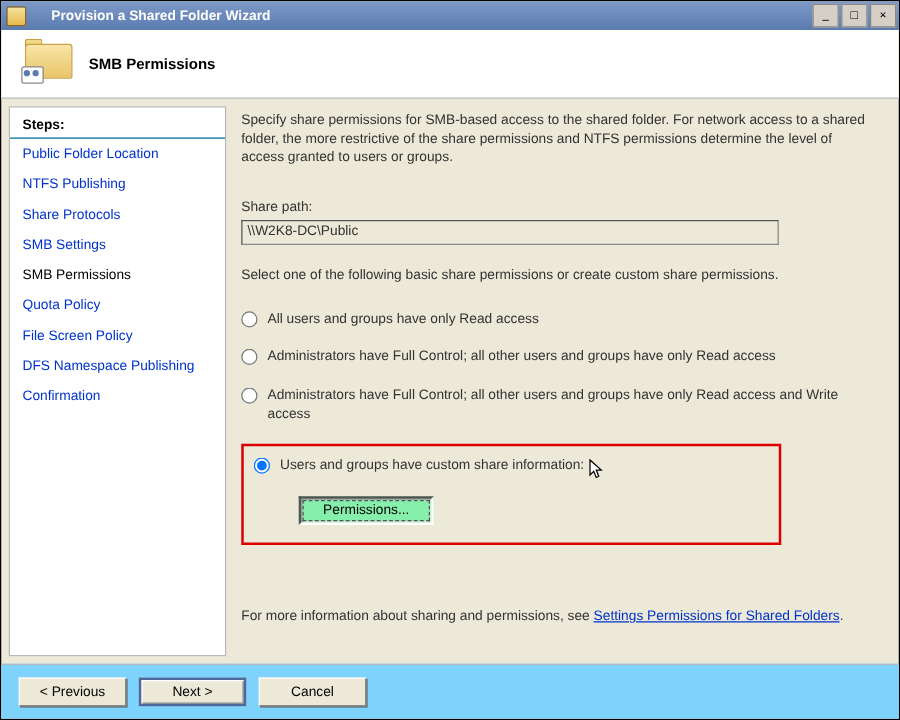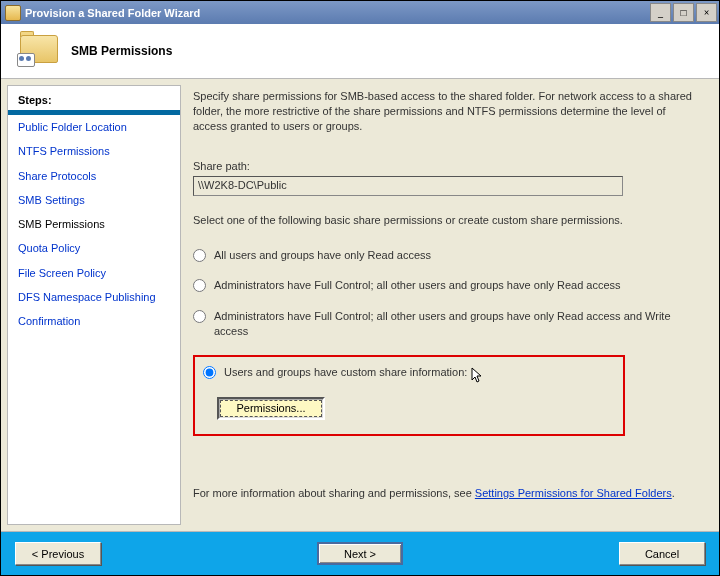--- a/index.html
+++ b/index.html
@@ -1,47 +1,47 @@
 <!DOCTYPE html>
 <html><head>
 <meta charset="utf-8">
 <style>
 * { box-sizing: border-box; margin: 0; padding: 0; }
 body { font-family: Tahoma, sans-serif; font-size: 11px; background: #fff; }
 .window { width: 720px; height: 576px; border: 1px solid #000; background: #ece9d8; display: flex; flex-direction: column; }
 .titlebar { height: 23px; background: linear-gradient(#7d99c6, #5b7bb0); display: flex; align-items: center; padding: 0 2px 0 4px; color: #fff; font-weight: bold; font-size: 11px; }
 .titlebar-icon { width: 16px; height: 16px; margin-right: 4px; background: linear-gradient(#f7e39e, #e6b84f); border: 1px solid #8a6a2a; border-radius: 2px; }
-.titlebar-text { flex: 1; }
+.titlebar-text { flex: 1; margin-left: 16px; }
 .winbtns { display: flex; gap: 2px; }
 .winbtn { width: 21px; height: 19px; background: #d4d0c8; border: 1px solid #888; font-size: 10px; font-family: Marlett, Tahoma; display: flex; align-items: center; justify-content: center; color: #000; cursor: pointer; }
 .header { height: 55px; background: #fff; border-bottom: 1px solid #b8b8b8; display: flex; align-items: center; padding: 6px 16px; }
 .folder-icon { width: 44px; height: 36px; position: relative; margin-right: 10px; }
 .folder-back { position: absolute; left: 3px; top: 2px; width: 38px; height: 28px; background: linear-gradient(#f8e5a8, #e8c568); border: 1px solid #c9a040; border-radius: 3px 3px 2px 2px; }
 .folder-tab { position: absolute; left: 3px; top: -2px; width: 14px; height: 6px; background: #f3d786; border: 1px solid #c9a040; border-bottom: none; border-radius: 2px 2px 0 0; }
 .folder-badge { position: absolute; left: 0; bottom: 2px; width: 18px; height: 14px; background: #fff; border: 1px solid #888; border-radius: 2px; display: flex; }
 .folder-badge::before, .folder-badge::after { content: ""; width: 5px; height: 5px; border-radius: 50%; background: #5b7bb0; margin: 2px 1px; }
 .header-title { font-size: 12px; font-weight: bold; }
 .body { flex: 1; display: flex; padding: 6px; gap: 6px; overflow: hidden; }
 .sidebar { width: 174px; background: #fff; border: 1px solid #b8b8b8; display: flex; flex-direction: column; padding: 4px 0; }
-.steps-title { font-size: 11px; font-weight: bold; padding: 4px 10px; border-bottom: 5px solid #0369a1; }
+.steps-title { font-size: 11px; font-weight: bold; padding: 4px 10px; border-bottom: 1px solid #0369a1; }
 .step { padding: 5px 10px; font-size: 11px; color: #0033cc; cursor: pointer; line-height: 1.3; }
 .step.current { color: #000; }
 .content { flex: 1; padding: 4px 12px 4px 6px; font-size: 11px; color: #333; overflow-y: auto; }
 .desc { margin-bottom: 26px; line-height: 1.35; }
 .label { margin-bottom: 4px; }
 .sharepath { width: 430px; height: 20px; background: #ece9d8; border: 1px solid #888; border-top-color: #555; border-left-color: #555; padding: 2px 4px; font-size: 11px; margin-bottom: 18px; }
 .instruction { margin-bottom: 22px; }
 .radio-row { display: flex; align-items: flex-start; margin-bottom: 16px; gap: 8px; line-height: 1.35; }
 .radio-row input { margin-top: 1px; }
 .highlight-box { border: 2px solid #d00; padding: 8px 8px 14px 8px; width: 432px; }
 .highlight-box .radio-row { margin-bottom: 14px; }
-.perm-btn { margin-left: 14px; width: 108px; height: 23px; background: #fef9c3; border: 2px solid; border-color: #555 #fff #fff #555; box-shadow: inset 1px 1px 0 #aaa, inset -1px -1px 0 #ddd; font-size: 11px; cursor: pointer; outline: 1px dashed #555; outline-offset: -4px; }
+.perm-btn { margin-left: 36px; width: 108px; height: 23px; background: #86efac; border: 2px solid; border-color: #555 #fff #fff #555; box-shadow: inset 1px 1px 0 #aaa, inset -1px -1px 0 #ddd; font-size: 11px; cursor: pointer; outline: 1px dashed #555; outline-offset: -4px; }
 .moreinfo { margin-top: 50px; line-height: 1.4; }
 .link { color: #0033cc; text-decoration: underline; cursor: pointer; }
-.footer { border-top: 1px solid #b8b8b8; padding: 10px 14px; display: flex; justify-content: space-between; gap: 10px; background: #0ea5e9; }
+.footer { border-top: 1px solid #b8b8b8; padding: 10px 14px; display: flex; justify-content: flex-start; gap: 10px; background: #7dd3fc; }
 .footer button { width: 86px; height: 23px; background: #ece9d8; border: 1px solid #888; border-top-color: #fff; border-left-color: #fff; box-shadow: 1px 1px 0 #555; font-size: 11px; cursor: pointer; }
 .footer button.default { border: 2px solid #4a6a9e; box-shadow: inset 1px 1px 0 #fff, inset -1px -1px 0 #888; }
 .cursor-svg { position: relative; left: -4px; top: 2px; }
 </style>
 </head>
 <body>
 
 <div class="window">
   <div class="titlebar">
     <div class="titlebar-icon"></div>
@@ -60,21 +60,21 @@
       <div class="folder-badge"></div>
     </div>
     <div class="header-title">SMB Permissions</div>
   </div>
 
   <div class="body">
     <div class="sidebar">
       <div class="steps-title">Steps:</div>
       <div id="steps-container">
           <div class="step">Public Folder Location</div>
-          <div class="step">NTFS Permissions</div>
+          <div class="step">NTFS Publishing</div>
           <div class="step">Share Protocols</div>
           <div class="step">SMB Settings</div>
           <div class="step current">SMB Permissions</div>
           <div class="step">Quota Policy</div>
           <div class="step">File Screen Policy</div>
           <div class="step">DFS Namespace Publishing</div>
           <div class="step">Confirmation</div>
         </div>
     </div>
 

